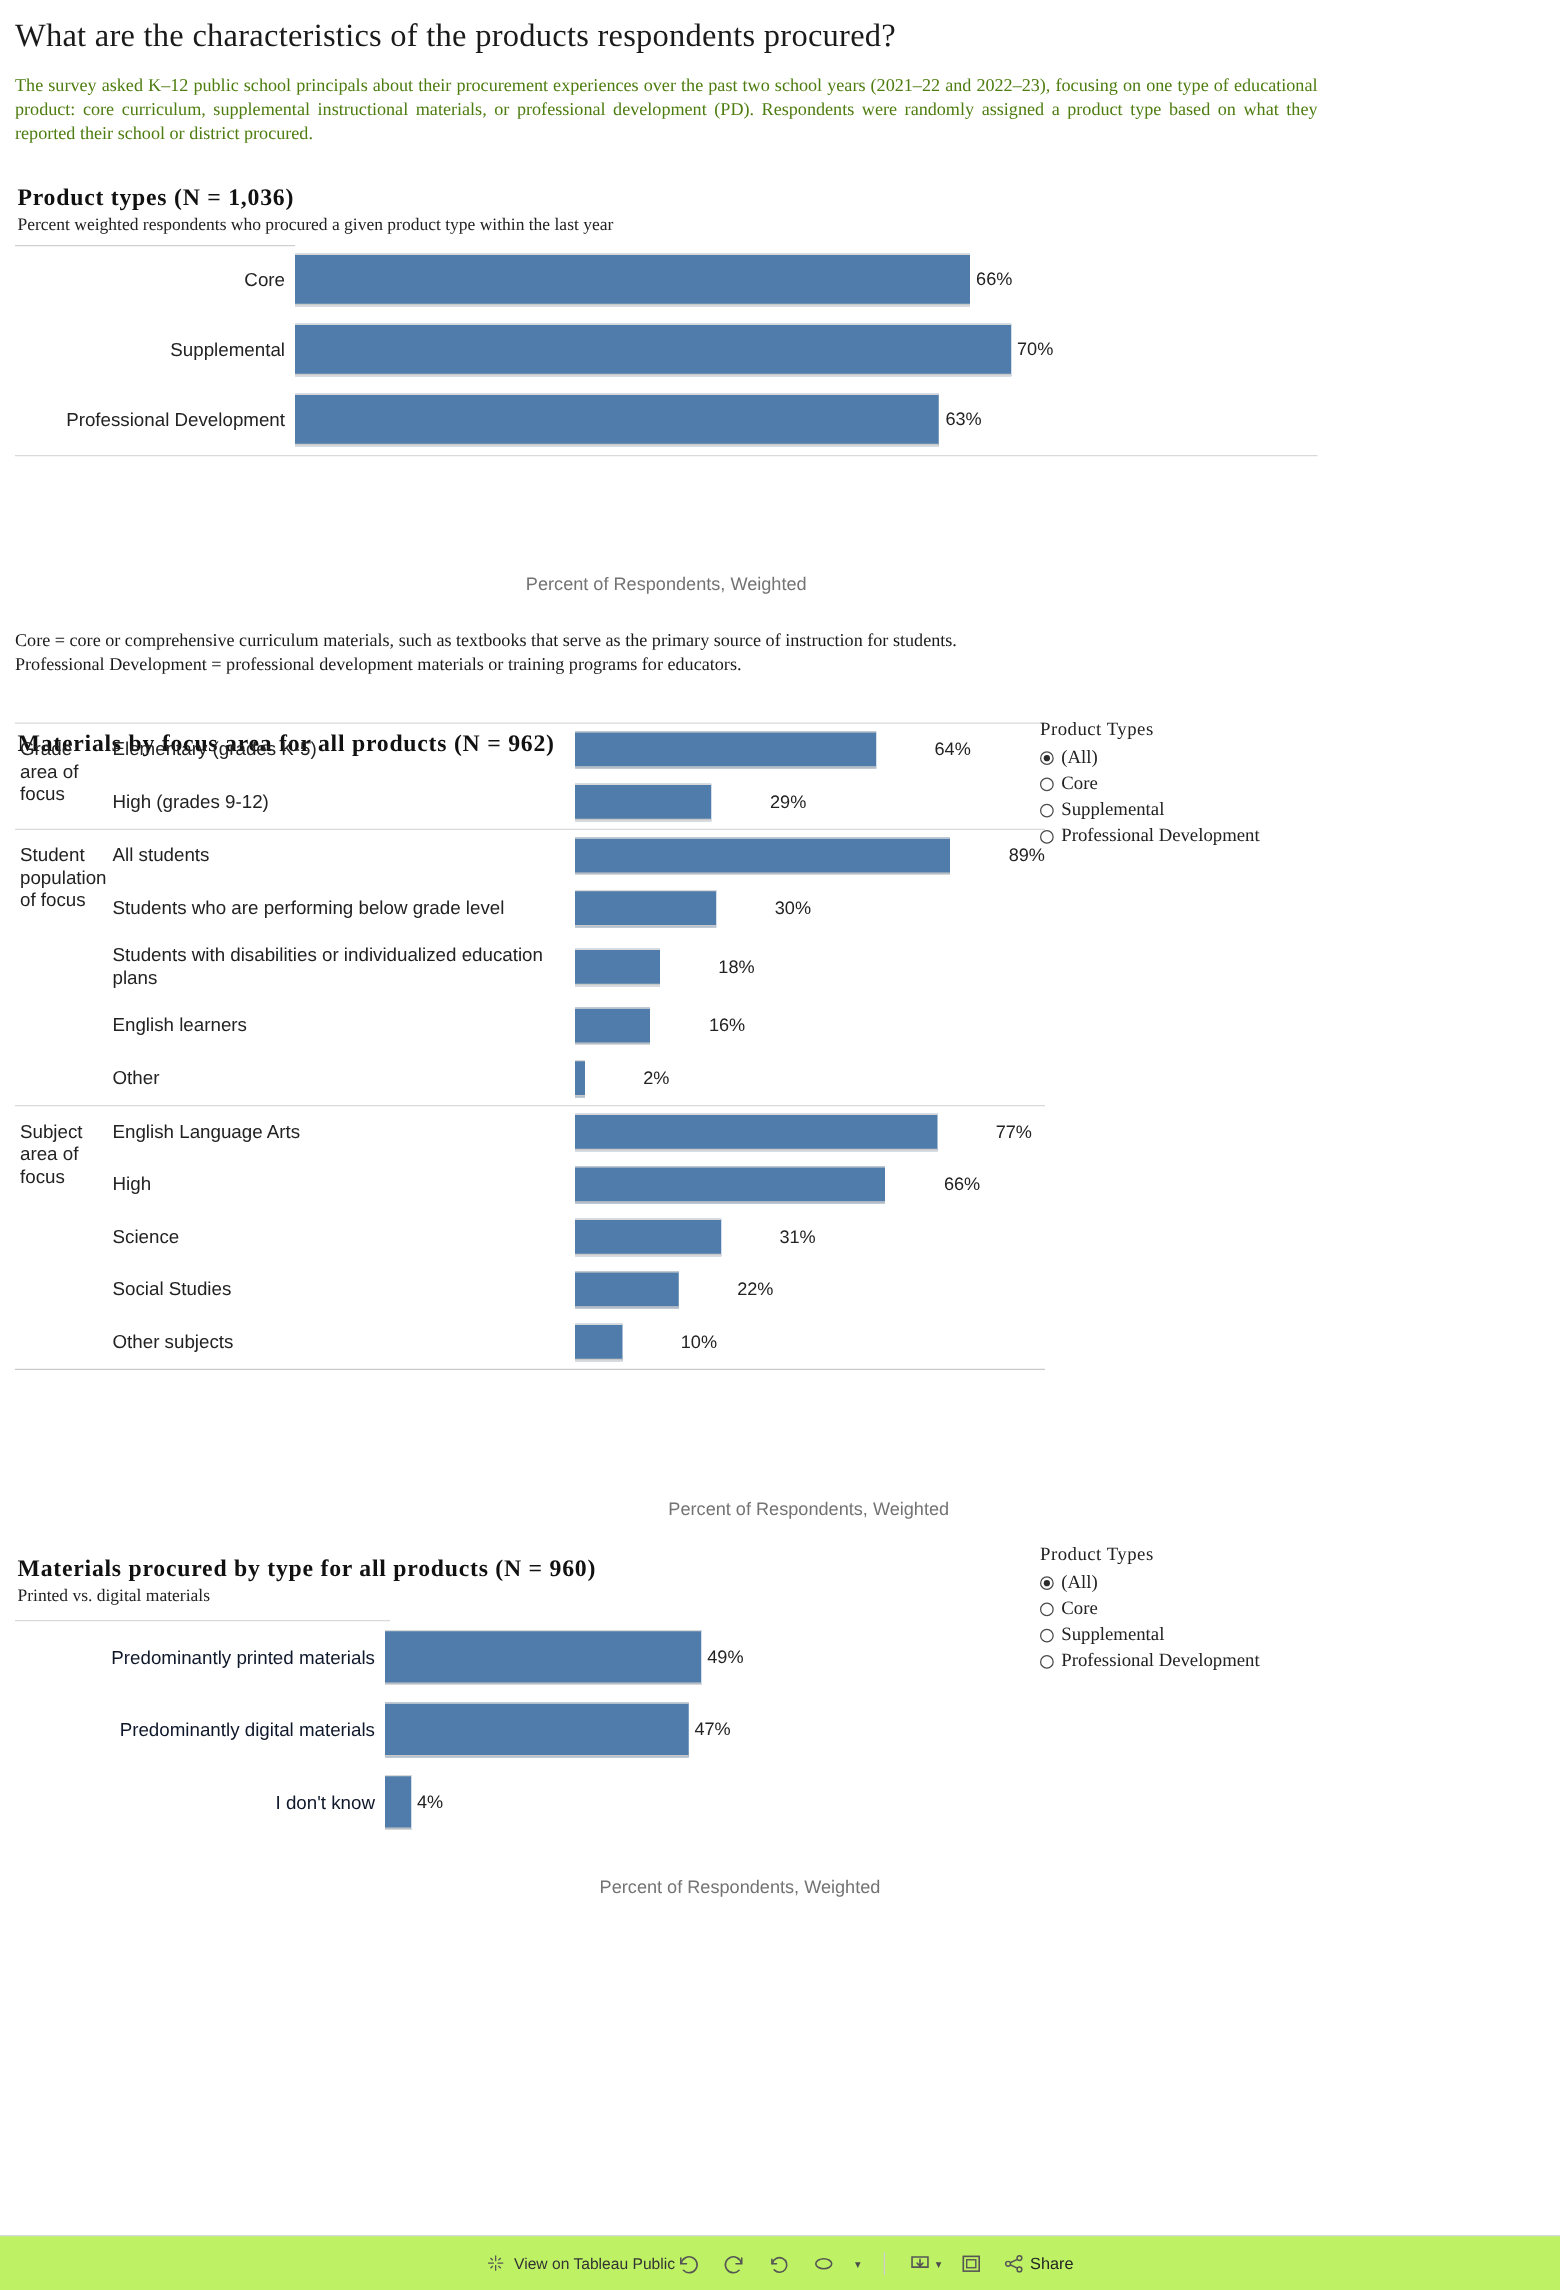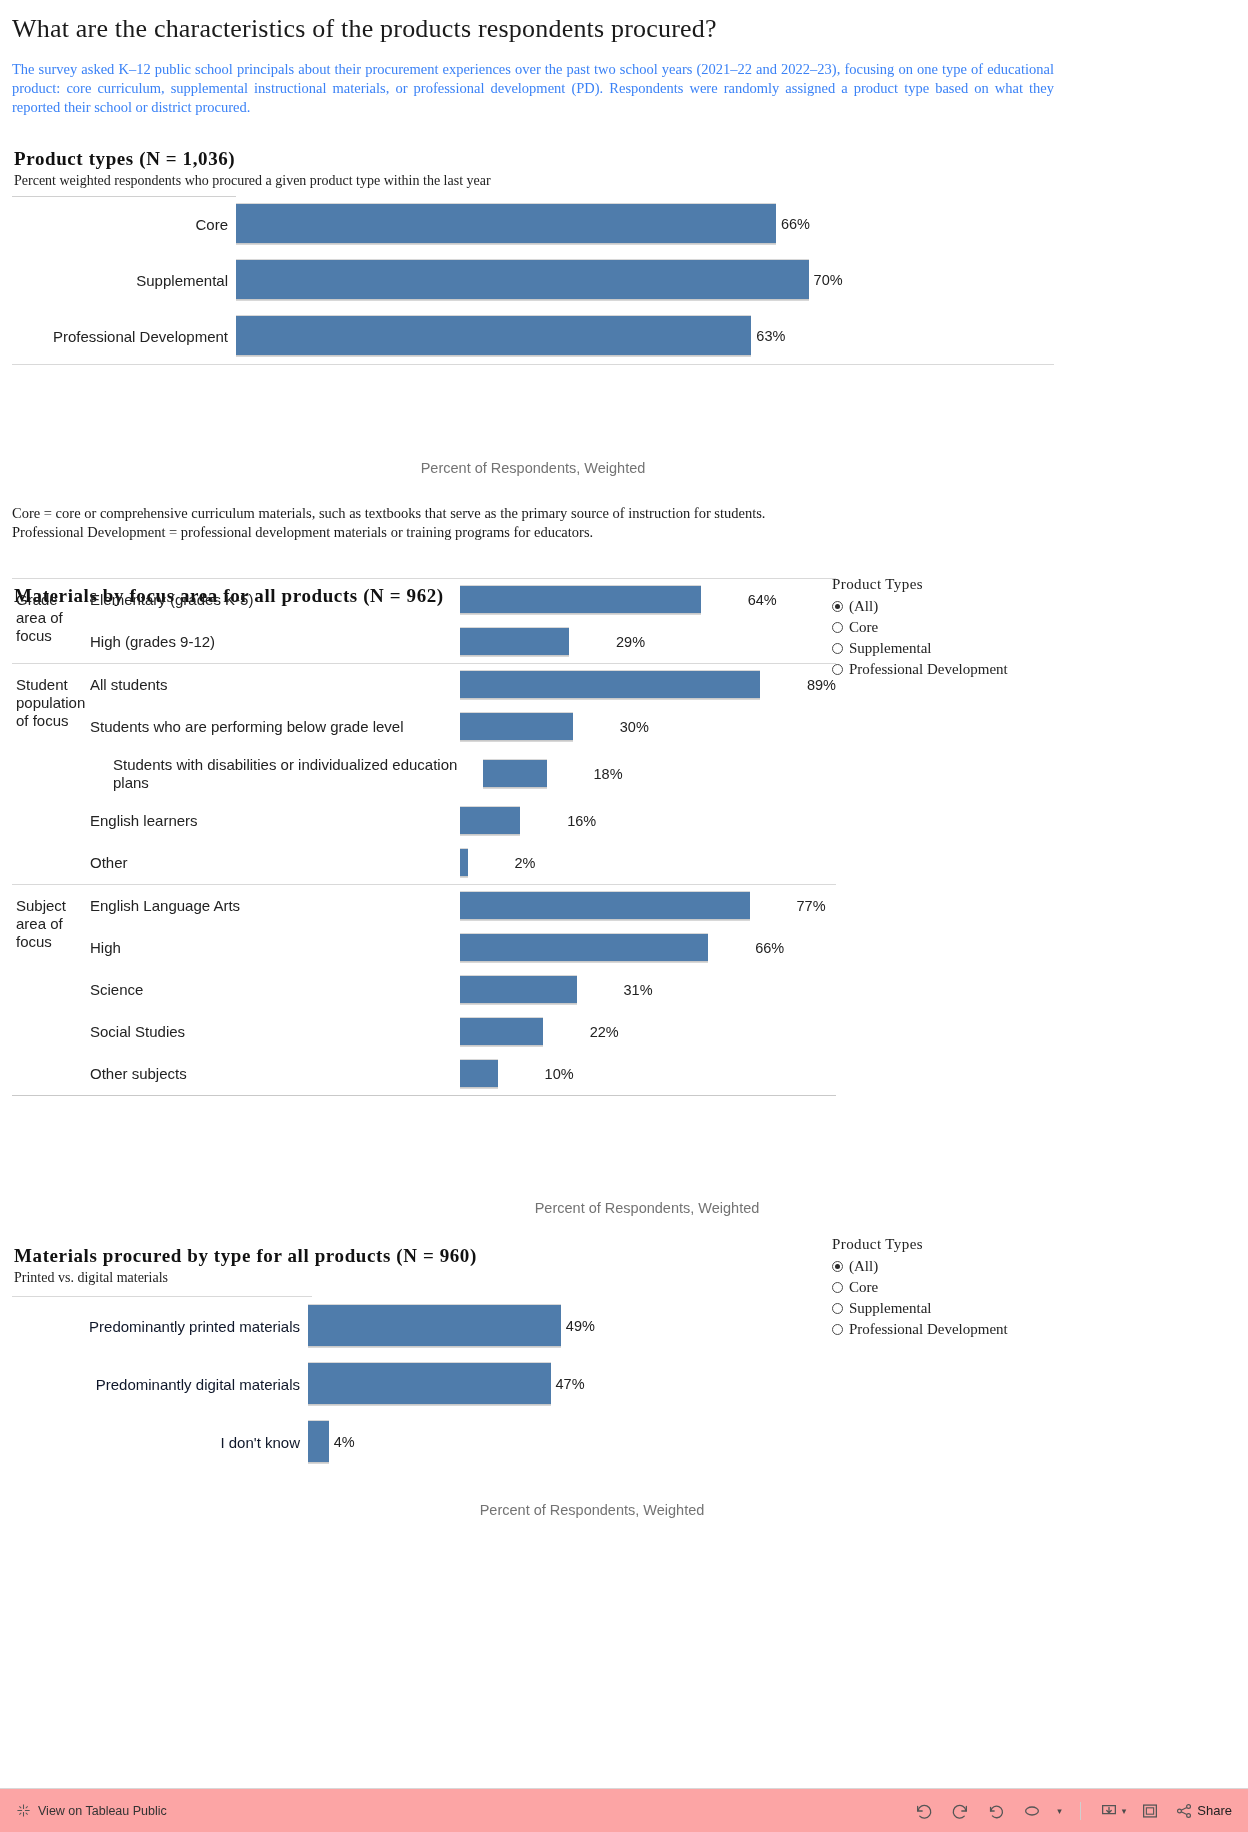--- a/index.html
+++ b/index.html
@@ -19,21 +19,21 @@
     font-size:26px;
     font-weight:400;
     color:#1a1a1a;
     margin:14px 0 0 12px;
     letter-spacing:.2px;
   }
   #intro {
     font-family:"Liberation Serif", serif;
     font-size:14.5px;
     line-height:19px;
-    color:#3b82f6;
+    color:#4d7c0f;
     margin:16px 12px 0 12px;
     text-align:justify;
     width:1042px;
   }
 
   
   .sec-title {
     font-family:"Liberation Serif", serif;
     font-weight:bold;
     font-size:19px;
@@ -82,21 +82,21 @@
   #chart2wrap { position:absolute; left:0; top:578px; width:1248px; }
   #chart2 { position:relative; width:824px; margin-left:12px; border-top:1px solid #d9d9d9;}
   .grp { display:flex; border-bottom:1px solid #d9d9d9; }
   .grp:last-child { border-bottom:1px solid #c9c9c9; }
   .grp-head {
     width:78px; flex:none; font-size:15px; color:#222;
     padding:12px 4px 0 4px; line-height:18px;
   }
   .grp-rows { flex:1; }
   .r2 { display:flex; align-items:center; height:42px; }
-  .r2.tall { height:52px;margin-left:23px; }
+  .r2.tall { height:52px; }
   .r2 .name { width:370px; flex:none; font-size:15px; color:#222; line-height:18px; padding-right:6px;}
   .r2 .track { flex:1; display:flex; align-items:center; height:30px;gap:42px; }
 
   
   #chart3wrap { position:absolute; left:0; top:1240px; width:1248px; }
   #chart3 { position:relative; margin-left:12px; width:812px; }
   #chart3 .row { display:flex; align-items:center; height:58px; }
   #chart3 .lbl { width:296px; text-align:right; padding-right:8px; font-size:15px; color:#0f172a; }
   #chart3 .track { flex:1; display:flex; align-items:center; height:44px; }
 
@@ -115,22 +115,22 @@
 
   
   #notes {
     position:absolute; left:12px; top:504px; width:1040px;
     font-family:"Liberation Serif", serif; font-size:14.5px; line-height:19px; color:#1a1a1a;
   }
 
   
   #footer {
     position:absolute; left:0; bottom:0; width:1248px; height:44px;
-    border-top:1px solid #d8d8d8; background:#fca5a5;
-    display:flex; align-items:center; justify-content:space-between;
+    border-top:1px solid #d8d8d8; background:#bef264;
+    display:flex; align-items:center; justify-content:center;
     padding:0 16px;
   }
   #tableau-link { display:flex; align-items:center; gap:7px; font-size:12.5px; color:#333; }
   #tbl-tools { display:flex; align-items:center; gap:14px; color:#4a4a4a; }
   #tbl-tools .tool { display:flex; align-items:center; gap:3px; cursor:pointer; }
   .divider-v { width:1px; height:18px; background:#cfcfcf; margin:0 4px; }
   .share-lbl { font-size:13px; color:#222; }
   .tiny-caret { font-size:9px; }
 </style>
 </head>

